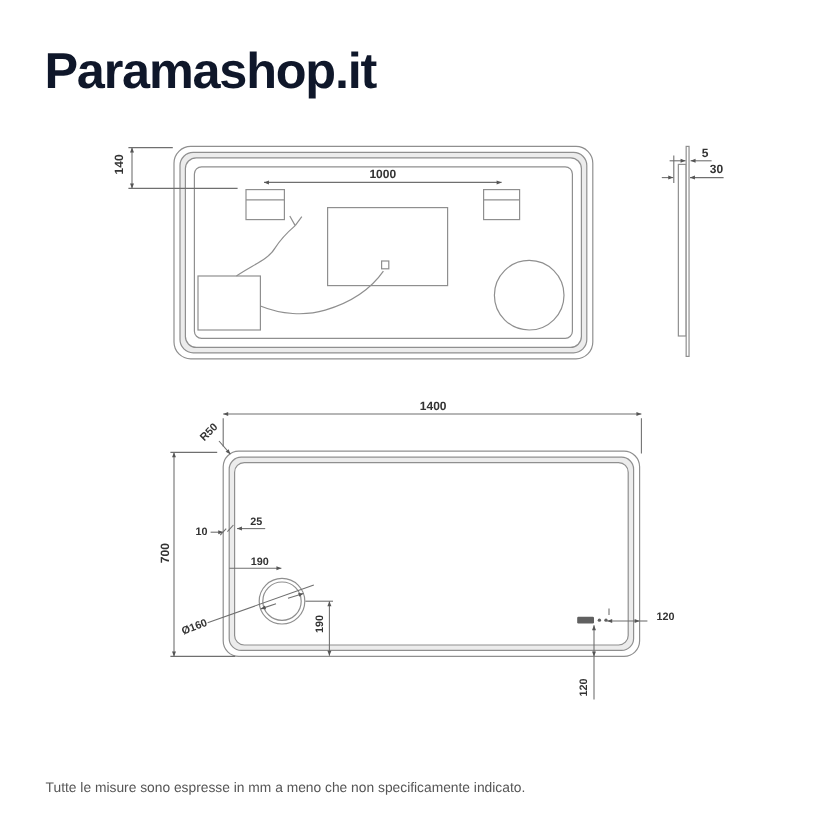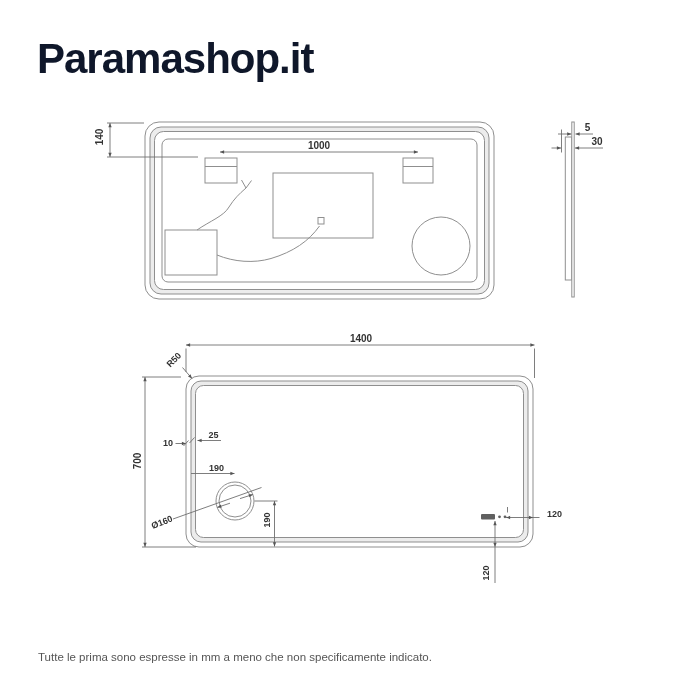--- a/index.html
+++ b/index.html
@@ -144,16 +144,16 @@
       <line class="dim" x1="533" y1="517.5" x2="539.5" y2="517.5"></line>
       <text class="dimtxt-s" x="554.5" y="516.5" text-anchor="middle">120</text>
 
       <line class="dim" x1="495" y1="521" x2="495" y2="547" marker-start="url(#ae)" marker-end="url(#ae)"></line>
       <line class="dim" x1="495" y1="547" x2="495" y2="583"></line>
       <text class="dimtxt-s" transform="translate(489,573) rotate(-90)" text-anchor="middle">120</text>
     </g>
   </svg>
 
   <div id="footer">
-    <div>Tutte le prima sono espresse in mm a meno che non specificamente indicato.</div>
+    <div>Tutte le misure sono espresse in mm a meno che non specificamente indicato.</div>
   </div>
 
 </div>
 
 </body></html>

